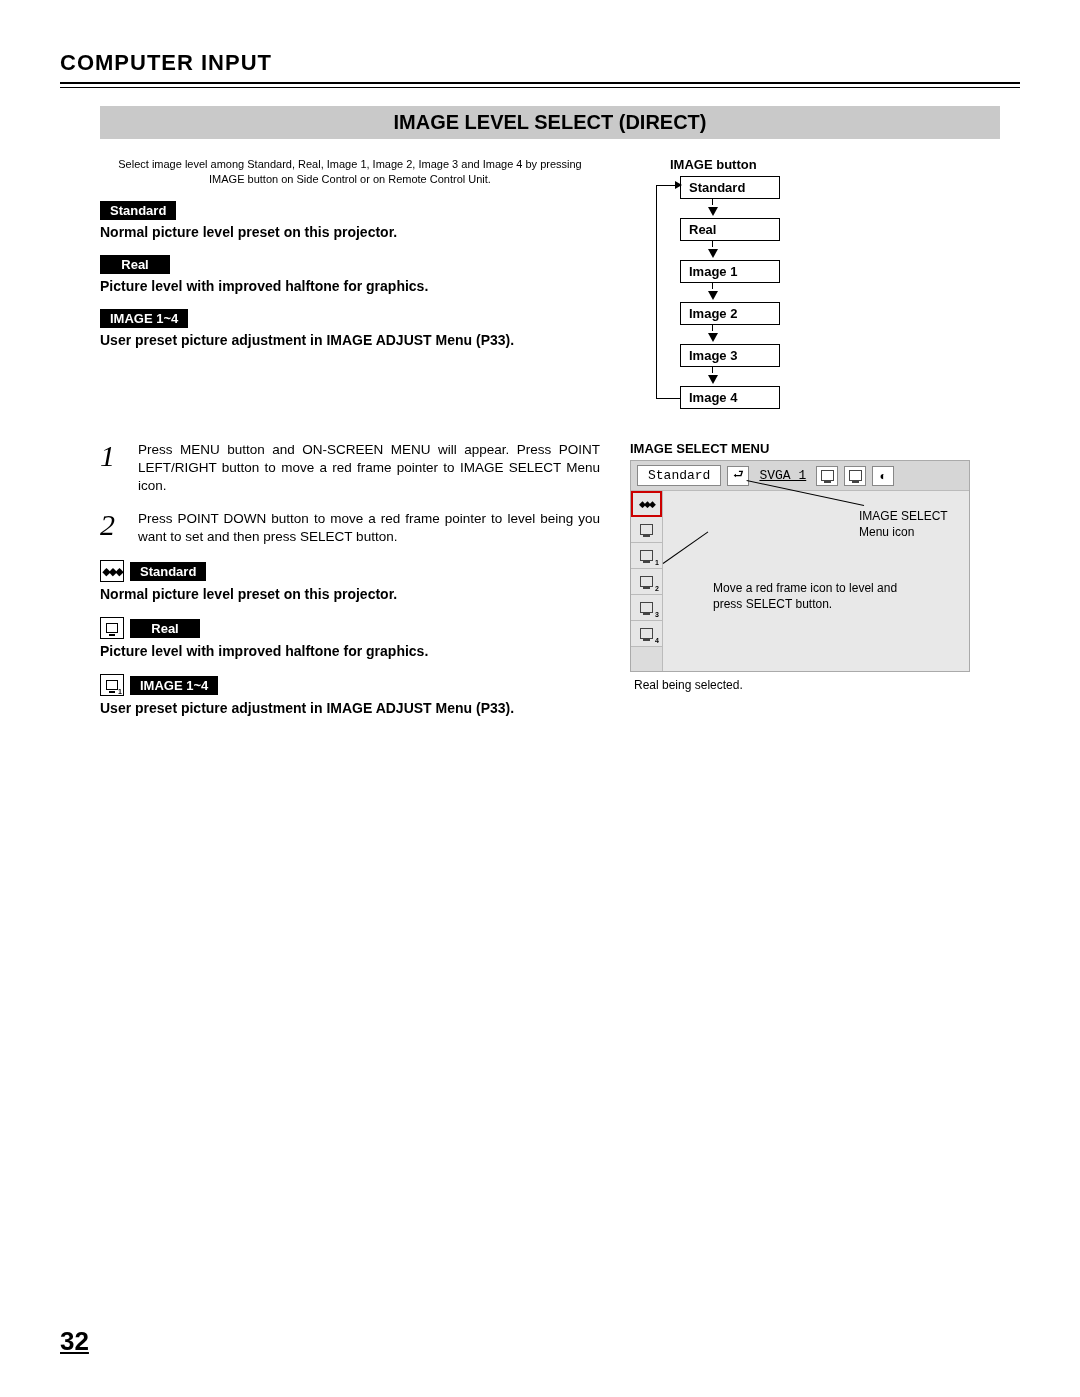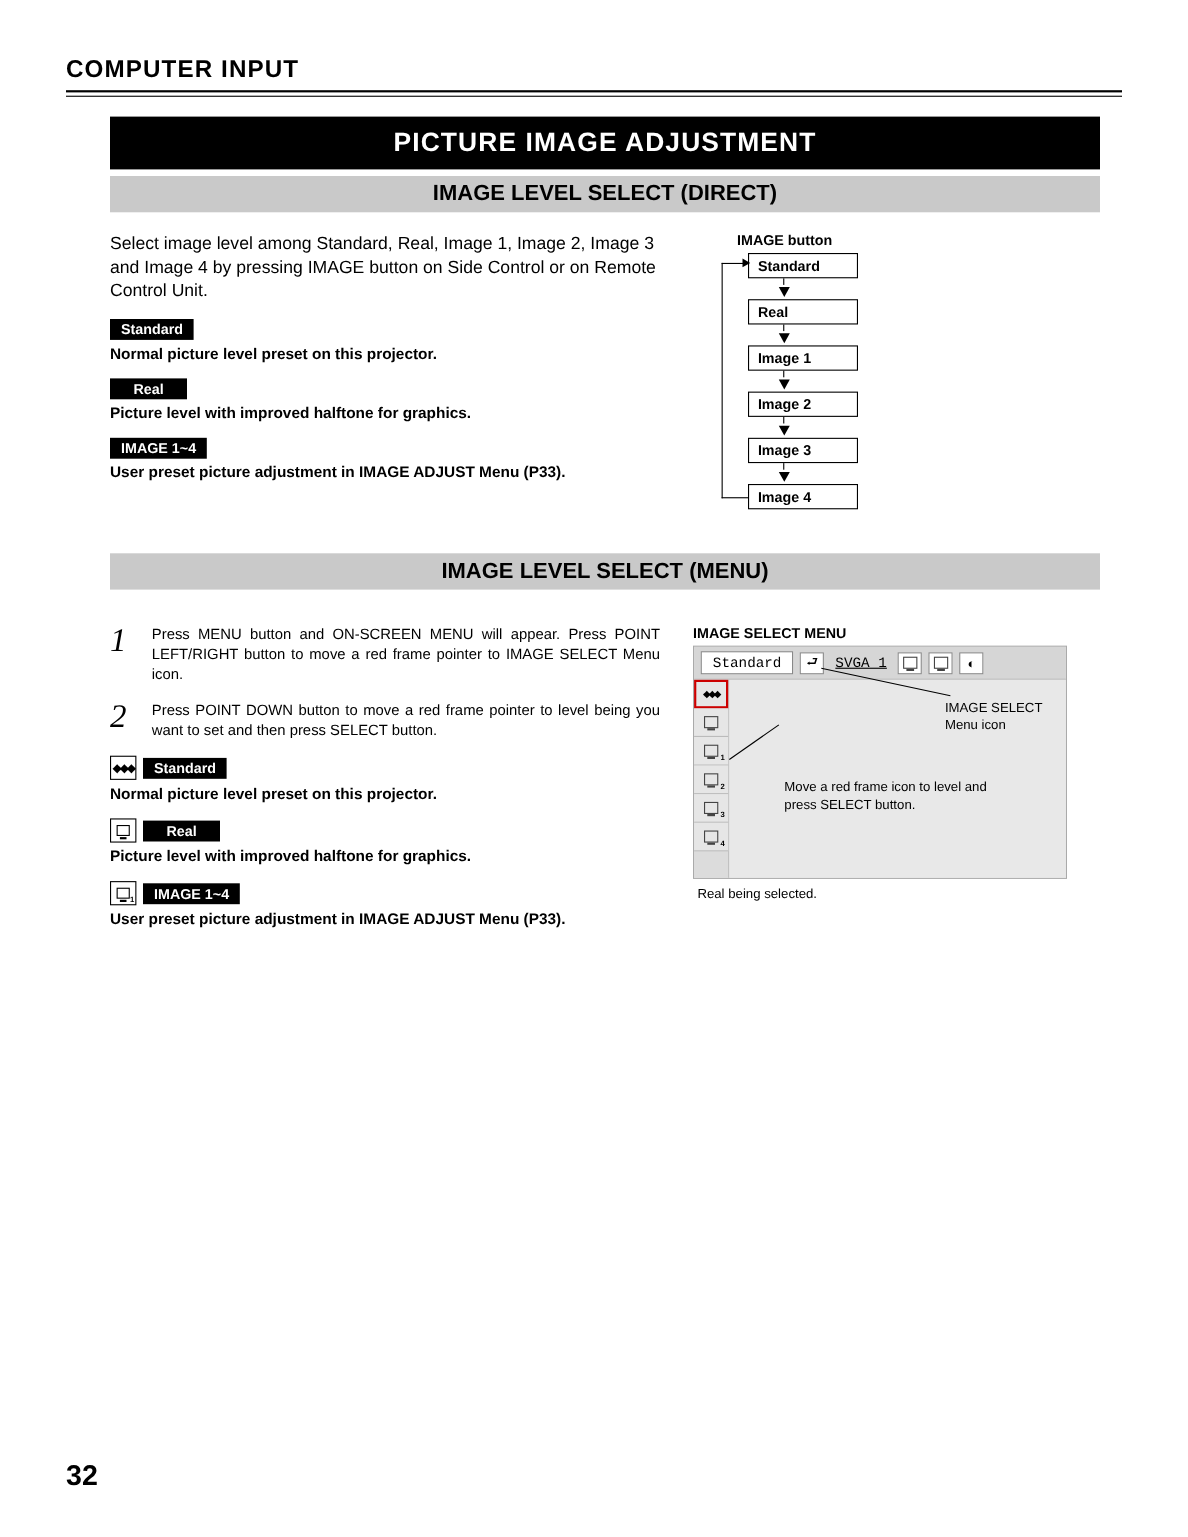--- a/index.html
+++ b/index.html
@@ -44,21 +44,21 @@
     padding: 5px 0;
     margin-top: 6px;
   }
   .two-col {
     display: flex;
     gap: 30px;
     margin-top: 18px;
   }
   .col-left { flex: 1; }
   .col-right { width: 370px; }
-  .body-text { font-size: 16px; line-height: 1.35; }
+  .body-text { font-size: 11px; line-height: 1.35; text-align: center; }
   .label-box {
     display: inline-block;
     background: #000;
     color: #fff;
     font-size: 13px;
     font-weight: bold;
     padding: 2px 10px;
     min-width: 70px;
     text-align: center;
     margin-top: 14px;
@@ -200,31 +200,31 @@
 
   .callout { font-size: 12px; position: absolute; line-height: 1.3; }
   .callout-line { position: absolute; background: #000; }
 
   .page-num {
     position: absolute;
     bottom: 40px;
     left: 60px;
     font-size: 26px;
     font-weight: bold;
+    text-decoration: underline;
   }
 </style>
 </head>
 <body>
 
 <div class="section-header">COMPUTER INPUT</div>
 <div class="double-line"></div>
 
 <div class="content-wrap">
 
-  <div class="title-bar">PICTURE IMAGE ADJUSTMENT</div>
 
   <div class="subsection-bar">IMAGE LEVEL SELECT (DIRECT)</div>
 
   <div class="two-col">
     <div class="col-left">
       <div class="body-text">Select image level among Standard, Real, Image 1, Image 2, Image 3 and Image 4 by pressing IMAGE button on Side Control or on Remote Control Unit.</div>
 
       <div class="label-box">Standard</div>
       <div class="desc">Normal picture level preset on this projector.</div>
 
@@ -254,21 +254,20 @@
         <div class="flow-arrow-line"></div>
           <div class="flow-arrow"></div>
         <div class="flow-box">Image 3</div>
         <div class="flow-arrow-line"></div>
           <div class="flow-arrow"></div>
         <div class="flow-box">Image 4</div>
       </div>
     </div>
   </div>
 
-  <div class="subsection-bar" style="margin-top:40px">IMAGE LEVEL SELECT (MENU)</div>
 
   <div class="two-col">
     <div class="col-left">
       <div class="step-row">
         <div class="step-num">1</div>
         <div class="step-text">Press MENU button and ON-SCREEN MENU will appear.  Press POINT LEFT/RIGHT button to move a red frame pointer to IMAGE SELECT Menu icon.</div>
       </div>
       <div class="step-row">
         <div class="step-num">2</div>
         <div class="step-text">Press POINT DOWN button to move a red frame pointer to level being you want to set and then press SELECT button.</div>

